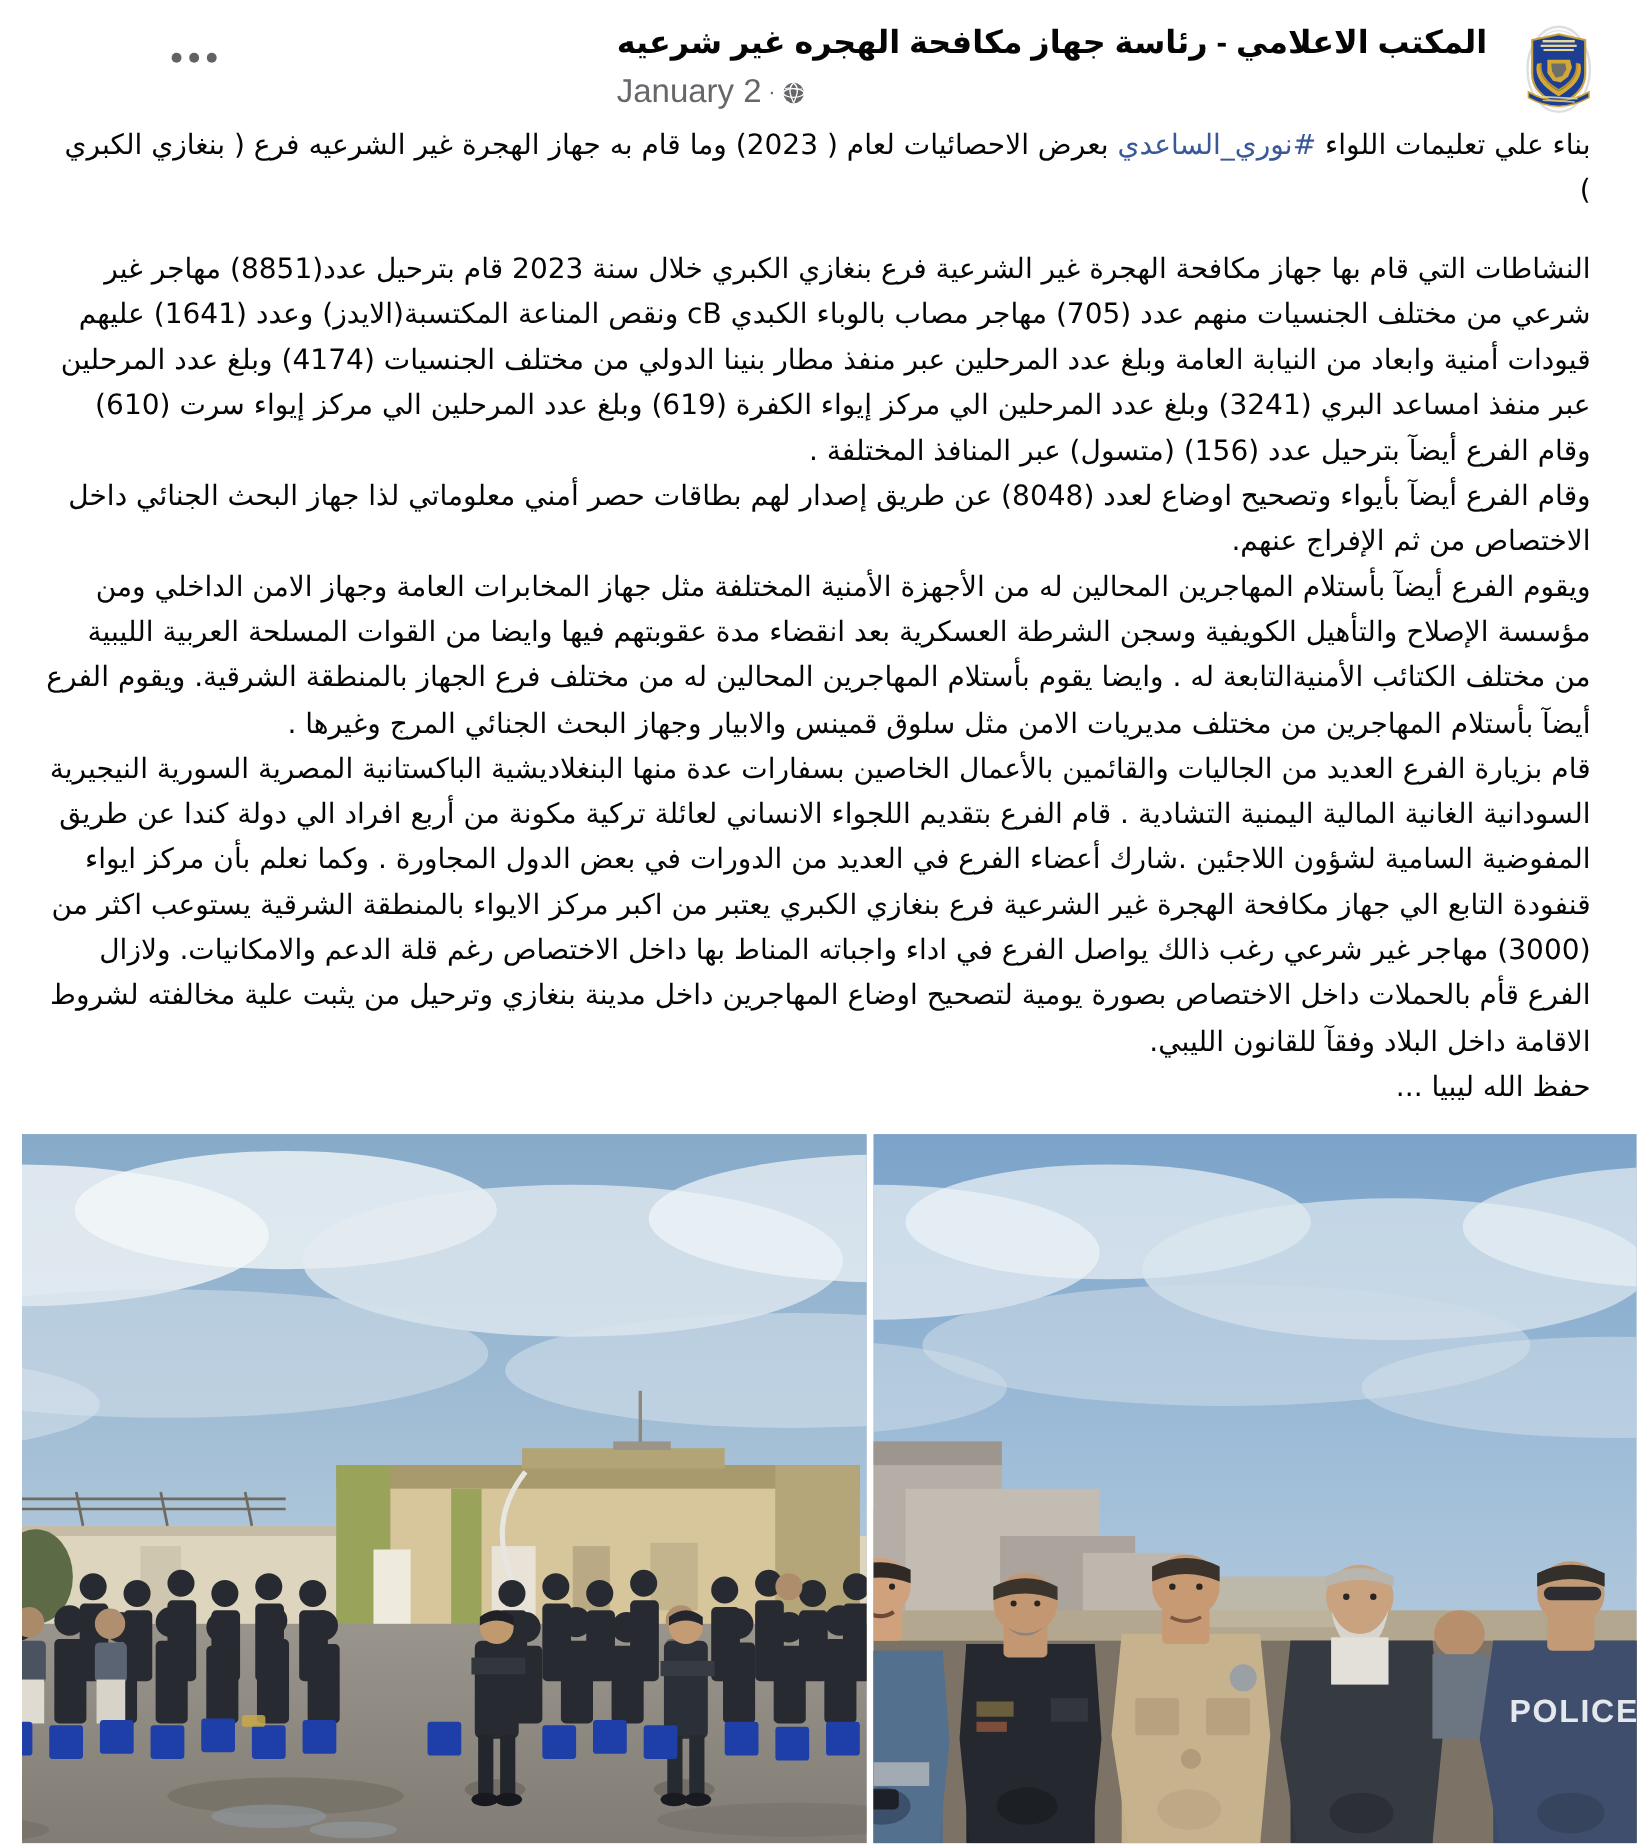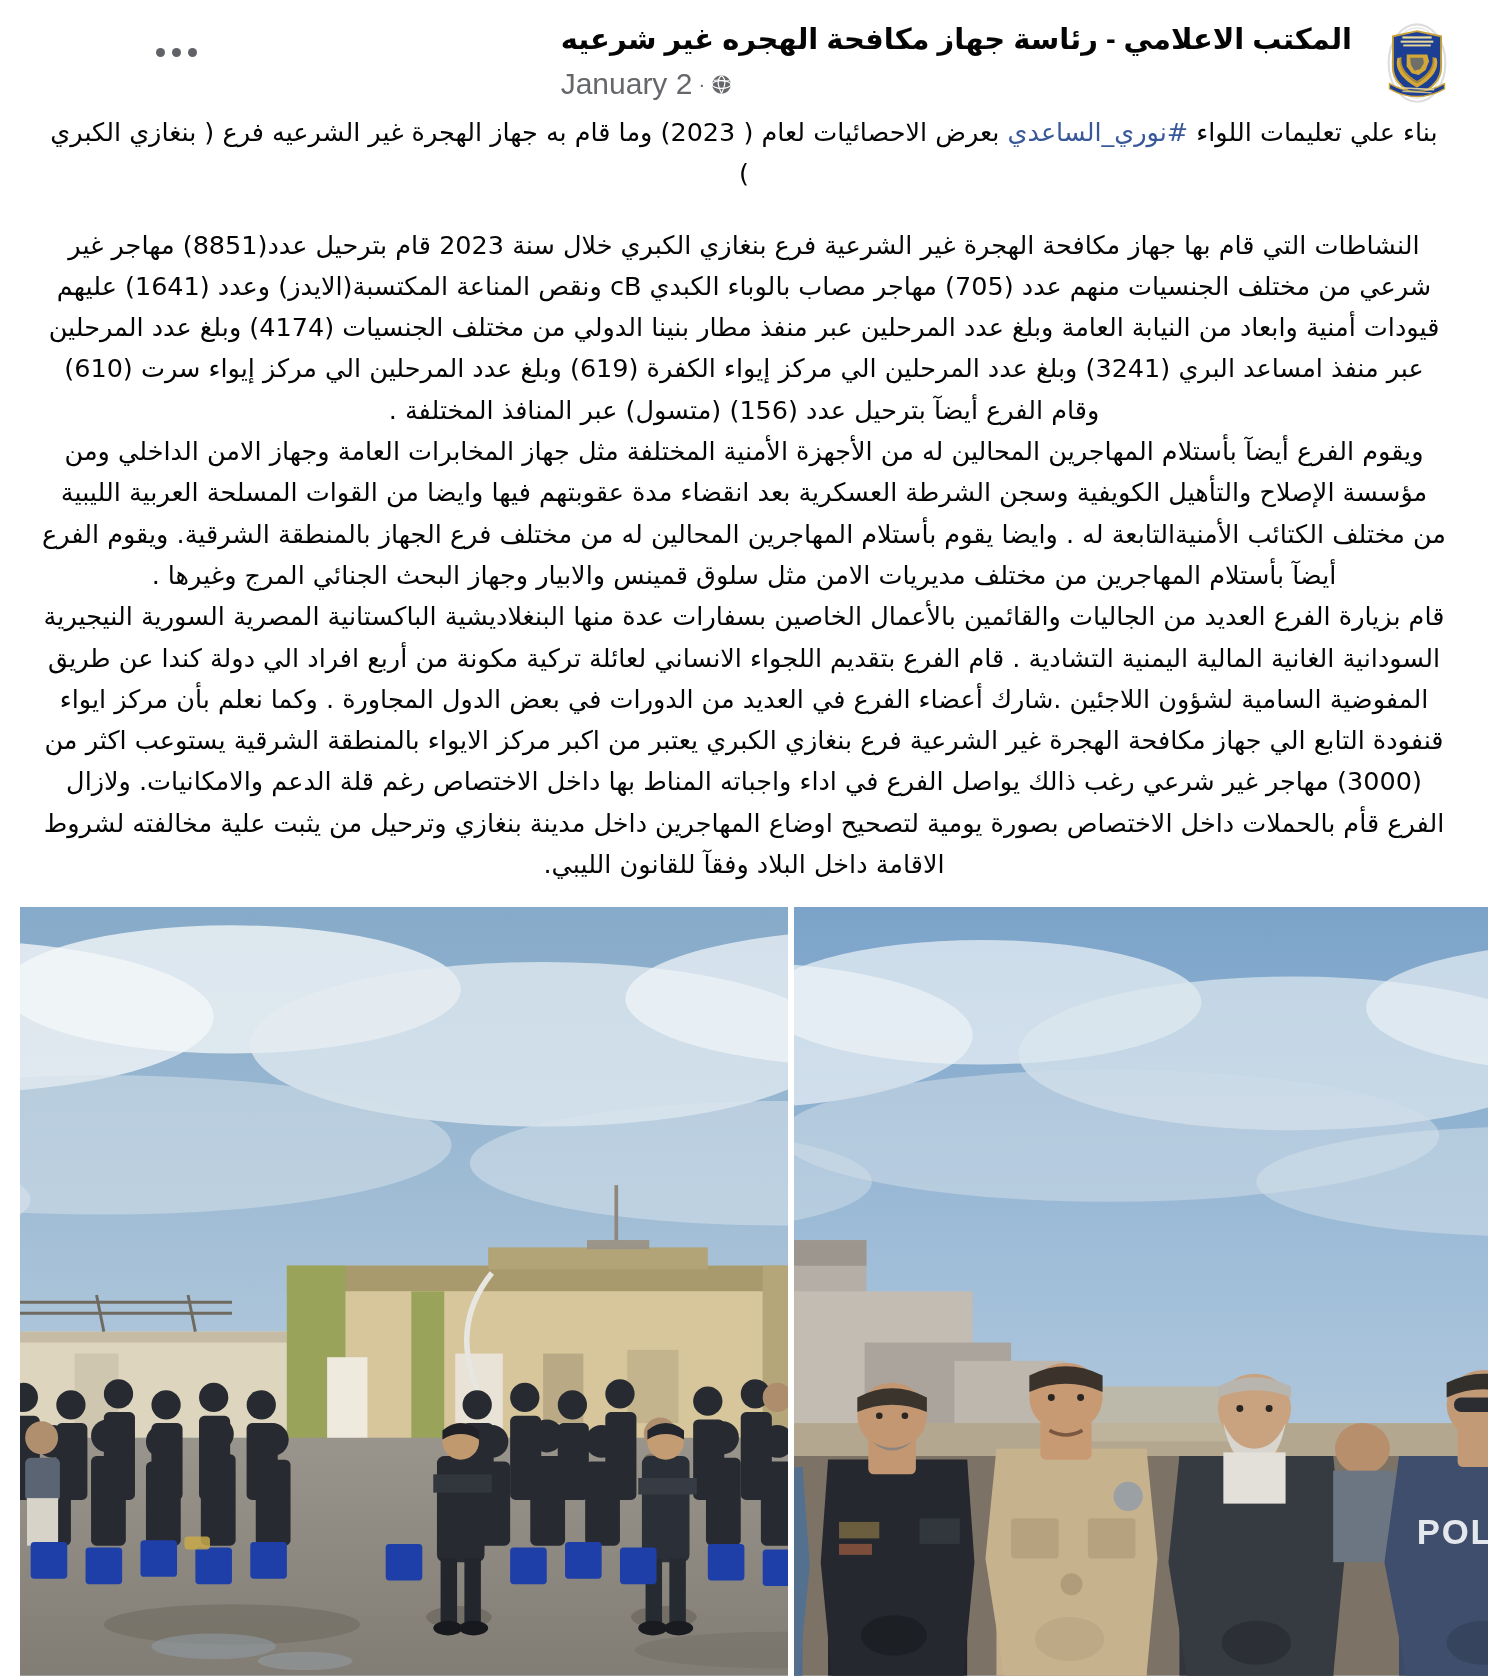--- a/index.html
+++ b/index.html
@@ -110,21 +110,21 @@
     padding: 0 42px 0 42px;
     direction: rtl;
     text-align: right;
     flex: 0 0 auto;
   }
 
   .para {
     font-size: 25.5px;
     line-height: 1.62;
     color: #050505;
-    text-align: center;
+    text-align: right;
     font-family: "DejaVu Sans", "Liberation Sans", sans-serif;
     word-spacing: 0px;
   }
 
   .para.spaced { margin-bottom: 30px; }
 
   .hashtag {
     color: #385898;
     text-decoration: none;
     cursor: pointer;
@@ -209,22 +209,24 @@
     </div>
   </div>
 
   <div class="post-body">
 
     <div class="para spaced para-block">
       <span>بناء علي تعليمات اللواء </span><a class="hashtag" href="#">#نوري_الساعدي</a><span> بعرض الاحصائيات لعام ( 2023) وما قام به جهاز الهجرة غير الشرعيه فرع ( بنغازي الكبري )</span>
     </div>
 
     <div class="para">النشاطات التي قام بها جهاز مكافحة الهجرة غير الشرعية فرع بنغازي الكبري خلال سنة 2023 قام  بترحيل عدد(8851) مهاجر غير شرعي من مختلف الجنسيات منهم عدد (705) مهاجر مصاب بالوباء الكبدي cB ونقص المناعة المكتسبة(الايدز)  وعدد (1641) عليهم قيودات أمنية وابعاد من النيابة العامة وبلغ عدد المرحلين عبر منفذ مطار بنينا الدولي من مختلف الجنسيات (4174) وبلغ عدد المرحلين عبر منفذ امساعد البري (3241) وبلغ عدد المرحلين الي مركز إيواء الكفرة (619) وبلغ عدد المرحلين الي مركز إيواء سرت (610) وقام الفرع أيضآ بترحيل عدد (156) (متسول) عبر المنافذ المختلفة .</div>
+    <div class="para">وقام الفرع أيضآ بأيواء وتصحيح اوضاع لعدد (8048) عن طريق إصدار لهم بطاقات حصر أمني معلوماتي لذا جهاز البحث الجنائي داخل الاختصاص من ثم الإفراج عنهم.</div>
     <div class="para">ويقوم الفرع أيضآ بأستلام المهاجرين المحالين له من الأجهزة الأمنية المختلفة مثل جهاز المخابرات العامة وجهاز الامن الداخلي ومن مؤسسة الإصلاح والتأهيل الكويفية وسجن الشرطة العسكرية بعد انقضاء مدة عقوبتهم فيها وايضا من القوات المسلحة العربية الليبية من مختلف الكتائب الأمنيةالتابعة له . وايضا يقوم بأستلام المهاجرين المحالين له من مختلف فرع الجهاز بالمنطقة الشرقية. ويقوم الفرع أيضآ بأستلام المهاجرين من مختلف مديريات الامن مثل سلوق قمينس والابيار وجهاز البحث الجنائي المرج وغيرها .</div>
     <div class="para">قام بزيارة الفرع العديد من الجاليات والقائمين بالأعمال الخاصين بسفارات عدة منها البنغلاديشية الباكستانية المصرية السورية النيجيرية السودانية الغانية المالية اليمنية التشادية . قام الفرع بتقديم اللجواء الانساني لعائلة تركية مكونة من أربع افراد الي دولة كندا عن طريق المفوضية السامية لشؤون اللاجئين .شارك أعضاء الفرع في العديد من الدورات في بعض الدول المجاورة . وكما نعلم بأن مركز ايواء قنفودة التابع الي جهاز مكافحة الهجرة غير الشرعية فرع بنغازي الكبري يعتبر من اكبر مركز الايواء بالمنطقة الشرقية يستوعب اكثر من (3000) مهاجر غير شرعي رغب ذالك يواصل الفرع في اداء واجباته المناط بها داخل الاختصاص رغم قلة الدعم والامكانيات. ولازال الفرع قأم بالحملات داخل الاختصاص بصورة يومية لتصحيح  اوضاع المهاجرين داخل مدينة بنغازي وترحيل من يثبت علية مخالفته لشروط الاقامة داخل البلاد وفقآ للقانون الليبي.</div>
+    <div class="para">حفظ الله ليبيا ...</div>
   </div>
 
   <div class="media-grid">
 
     <div class="media-cell media-left">
       <svg viewBox="0 0 694 420" preserveAspectRatio="xMidYMid slice" xmlns="http://www.w3.org/2000/svg">
         <defs>
           <linearGradient id="skyL" x1="0" y1="0" x2="0" y2="1">
             <stop offset="0%" stop-color="#7ba3c9"></stop>
             <stop offset="45%" stop-color="#9fbdd8"></stop>

